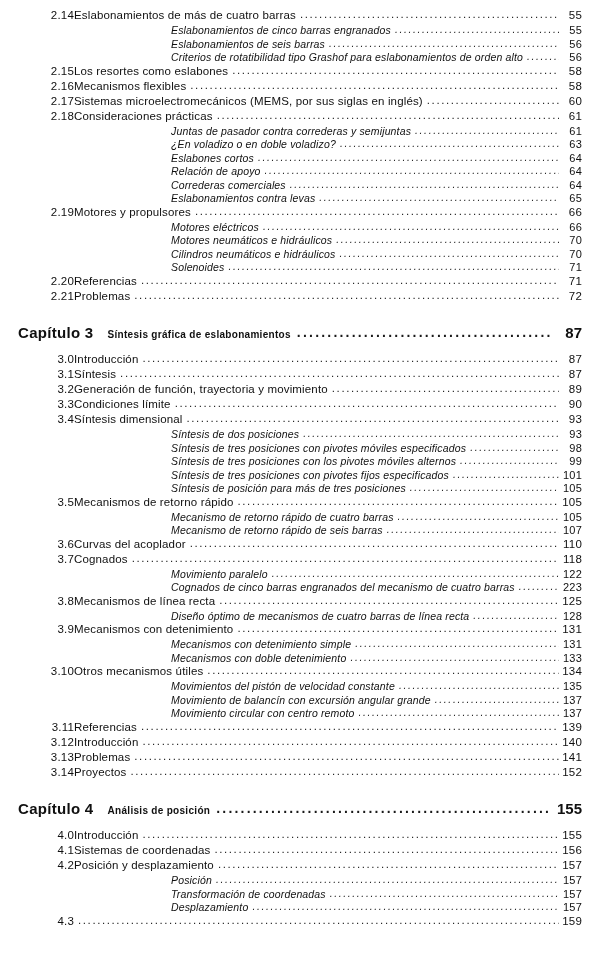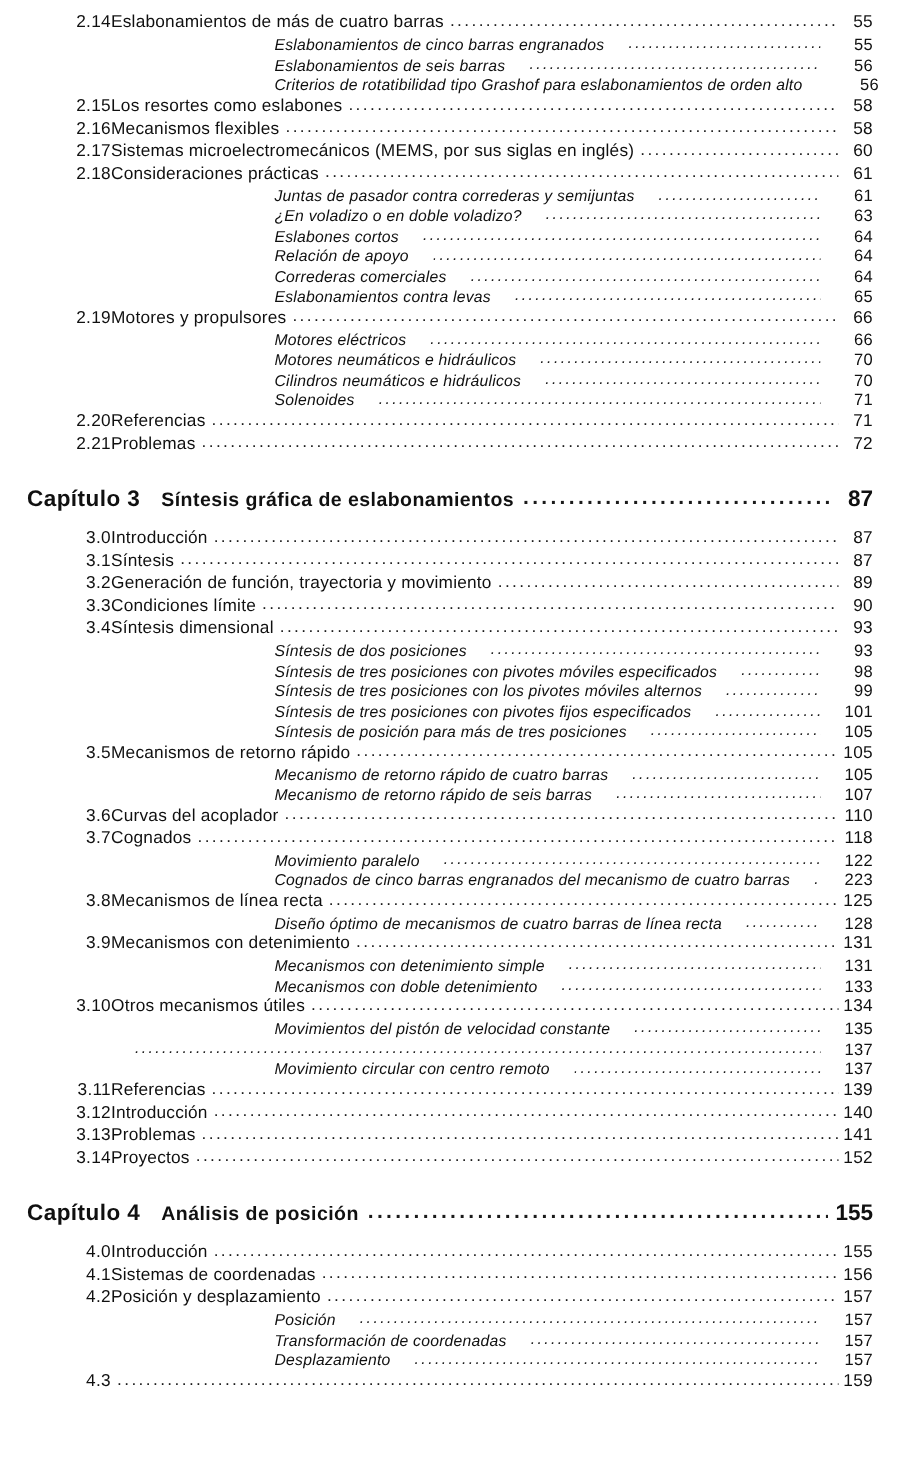--- a/index.html
+++ b/index.html
@@ -74,21 +74,20 @@
     width: 42px;
     margin-left: 14px;
   }
   .lvl1 .title {
   }
 
   
   .lvl2 {
     margin-bottom: 2.5px;
     font-style: italic;
-    gap: 12px;
   }
   .lvl2 .num { width: 42px; margin-left: 14px; }
   .lvl2 .title {
     margin-left: 97px;
     font-size: 10.5px;
     font-style: italic;
   }
   .lvl2 .dots { font-size: 10.5px; }
   .lvl2 .pg { font-size: 11px; font-style: normal; }
 
@@ -102,21 +101,21 @@
     margin-top: 22px;
     margin-bottom: 13px;
   }
   .chapter .ch-label {
     flex: 0 0 auto;
     font-size: 15px;
     letter-spacing: 0.3px;
   }
   .chapter .ch-title {
     flex: 0 0 auto;
-    font-size: 13px;
+    font-size: 10px;
     margin-left: 14px;
     letter-spacing: 0.3px;
     white-space: nowrap;
   }
   .chapter .dots {
     font-size: 14px;
     letter-spacing: 2.2px;
     font-weight: bold;
     margin: 0 5px 0 6px;
   }
@@ -408,20 +407,21 @@
           <span class="pg">134</span>
         </div>
         <div class="row lvl2">
           <span class="num"></span>
           <span class="title">Movimientos del pistón de velocidad constante</span>
           <span class="dots">........................................................................................................................................................................................................</span>
           <span class="pg">135</span>
         </div>
         <div class="row lvl2">
           <span class="num"></span>
+          <span class="title">Movimiento de balancín con excursión angular grande</span>
           <span class="dots">........................................................................................................................................................................................................</span>
           <span class="pg">137</span>
         </div>
         <div class="row lvl2">
           <span class="num"></span>
           <span class="title">Movimiento circular con centro remoto</span>
           <span class="dots">........................................................................................................................................................................................................</span>
           <span class="pg">137</span>
         </div>
         <div class="row lvl1">

